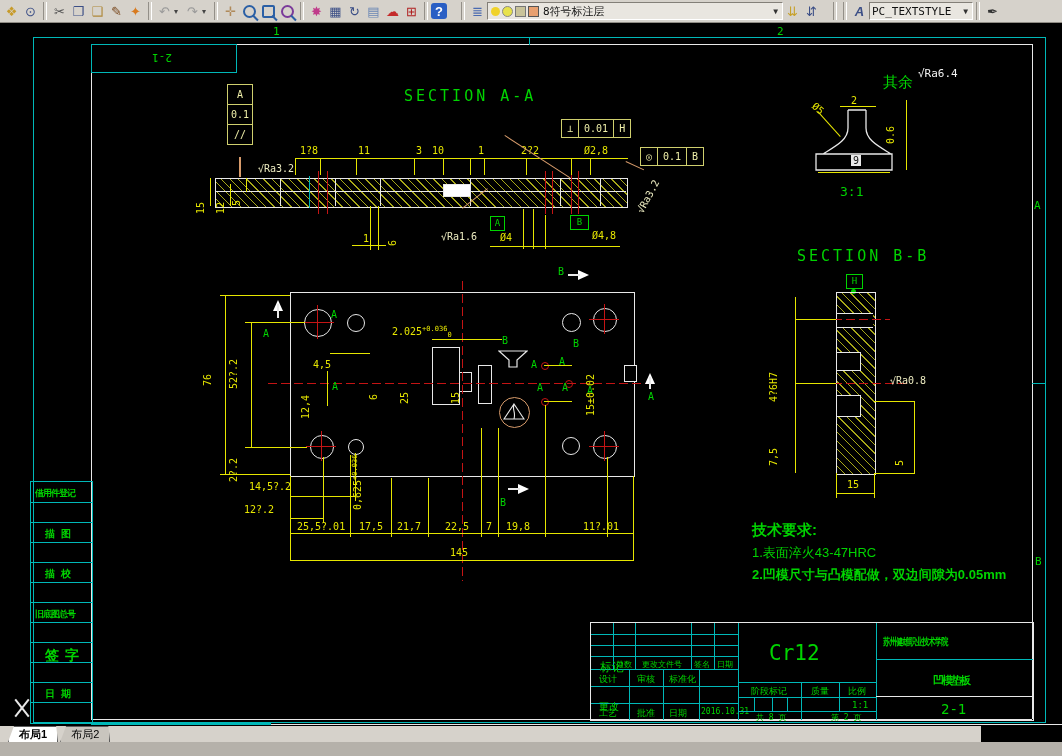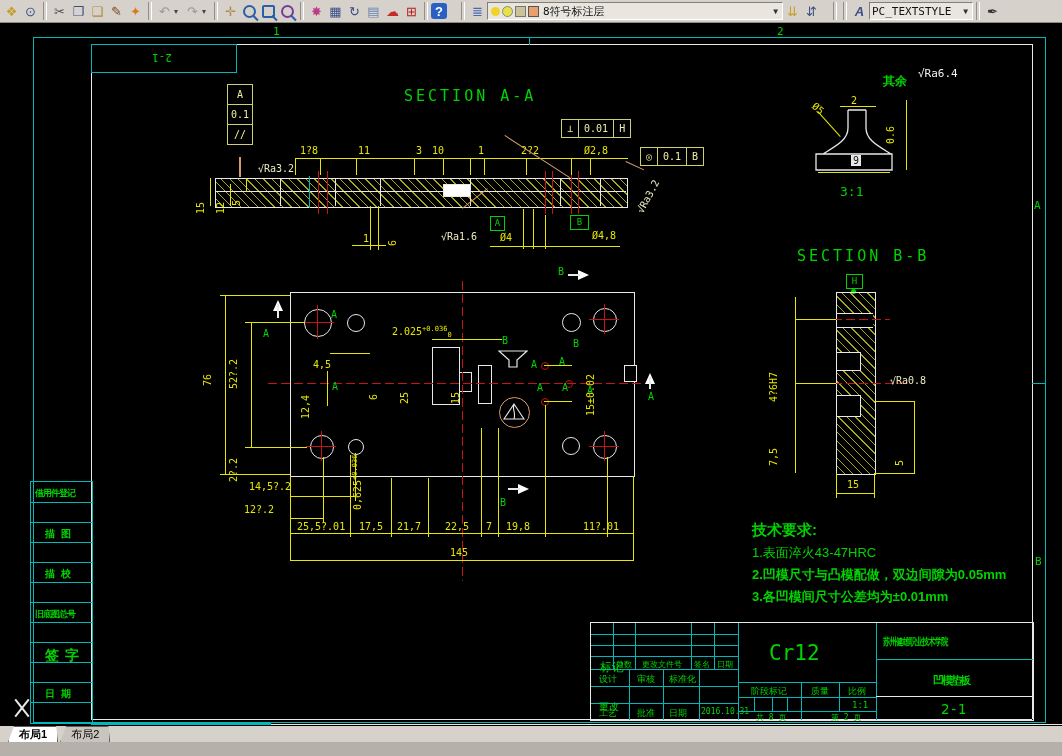--- a/index.html
+++ b/index.html
@@ -42,21 +42,21 @@
   .caret{font-size:8px;color:#444;width:9px;flex:0 0 auto}
   .combo{height:18px;background:#e9e6e0;border:1px solid;border-color:#837f78 #fff #fff #837f78;
     display:flex;align-items:center;font:11px "DejaVu Sans Mono",monospace;color:#111;
     padding:0 2px;box-sizing:border-box;flex:0 0 auto}
   .combo .dd{margin-left:auto;font-size:8px;color:#333;padding:0 2px}
   .mag{width:9px;height:9px;border:2px solid #2a5fa5;border-radius:50%;position:relative}
   .mag::after{content:"";position:absolute;width:7px;height:2px;background:#2a5fa5;
     transform:rotate(45deg);right:-5px;bottom:-3px}
   .sw{width:9px;height:9px;flex:0 0 auto;margin:0 1px}
   
-  .tabbar{position:absolute;left:0;top:726px;width:1062px;height:16px;background:#d6d2cb;display:flex;align-items:flex-end}
+  .tabbar{position:absolute;left:0;top:726px;width:981px;height:16px;background:#d6d2cb;display:flex;align-items:flex-end}
   .tab{height:15px;padding:0 10px;font:11px "Liberation Sans",sans-serif;color:#000;
     border:1px solid #5c5c5c;border-bottom:none;background:#c9c5be;display:flex;align-items:center;
     clip-path:polygon(6px 0,calc(100% - 2px) 0,100% 100%,0 100%);margin-right:2px}
   .tab.active{background:#fff;font-weight:bold}
   .botstrip{position:absolute;left:0;top:742px;width:1062px;height:14px;background:#b5b1aa}
 </style>
 </head>
 <body>
 
 <div class="tbar">
@@ -211,21 +211,21 @@
   <div class="datum" style="left:490px;top:193px"><span>A</span></div>
   <div class="datum" style="left:570px;top:192px;width:17px"><span>B</span></div>
   <div class="dim" style="left:500px;top:209px">Ø4</div>
   <div class="dim" style="left:592px;top:207px">Ø4,8</div>
   <div class="ln y" style="left:490px;top:223px;width:130px;height:1px"></div>
   <div class="ln y" style="left:523px;top:186px;width:1px;height:40px"></div>
   <div class="ln y" style="left:533px;top:186px;width:1px;height:40px"></div>
   <div class="ln y" style="left:545px;top:192px;width:1px;height:34px"></div>
   <div class="sf" style="left:630px;top:168px;transform:rotate(-62deg)">√Ra3.2</div>
 
-  <div class="grn" style="left:883px;top:50px;font-size:12px;font-weight:bold">其余</div>
+  <div class="grn" style="left:883px;top:50px;font-size:15px;font-weight:normal">其余</div>
   <div class="sf" style="left:918px;top:44px;font-size:11px;color:#f2f2f2">√Ra6.4</div>
   <svg class="abs" style="left:808px;top:69px" width="95" height="85" viewBox="0 0 95 85">
     <path d="M40,18 H58 M40,18 V36 C40,48 28,54 15,62 M58,18 V36 C58,48 70,54 83,62 M8,62 H84 V78 H8 Z" fill="none" stroke="#e8e8e8" stroke-width="1.3"></path>
   </svg>
   <div class="dim" style="left:851px;top:72px">2</div>
   <div class="ln y" style="left:840px;top:83px;width:36px;height:1px"></div>
   <div class="dim" style="left:812px;top:80px;transform:rotate(40deg)">Ø5</div>
   <div class="ln y" style="left:818px;top:88px;width:34px;height:1px;transform:rotate(48deg);transform-origin:left top"></div>
   <div class="dim vdim" style="left:896px;top:110px">0.6</div>
   <div class="ln y" style="left:906px;top:77px;width:1px;height:70px"></div>
@@ -369,21 +369,20 @@
   <div class="dim" style="left:445px;top:498px">22,5</div>
   <div class="dim" style="left:486px;top:498px">7</div>
   <div class="dim" style="left:506px;top:498px">19,8</div>
   <div class="dim" style="left:583px;top:498px">11?.01</div>
   <div class="dim" style="left:450px;top:524px">145</div>
   <div class="ln y" style="left:290px;top:537px;width:343px;height:1px"></div>
 
   <div class="grn" style="left:752px;top:498px;font-size:15px;font-weight:bold;font-family:'Liberation Sans',sans-serif">技术要求:</div>
   <div class="grn" style="left:752px;top:521px;font-size:13px;font-weight:normal;font-family:'Liberation Sans',sans-serif">1.表面淬火43-47HRC</div>
   <div class="grn" style="left:752px;top:543px;font-size:13px;font-weight:bold;font-family:'Liberation Sans',sans-serif">2.凹模尺寸与凸模配做，双边间隙为0.05mm</div>
-  <div class="grn" style="left:752px;top:565px;font-size:13px;font-weight:bold;font-family:'Liberation Sans',sans-serif">3.各凹模间尺寸公差均为±0.01mm</div>
 
   <div class="abs" style="left:590px;top:599px;width:442px;height:97px;border:1px solid #e8e8e8">
 
     <div class="ln c" style="left:147px;top:0;width:1px;height:97px"></div>
     <div class="ln c" style="left:285px;top:0;width:1px;height:97px"></div>
 
     <div class="ln c" style="left:0;top:11px;width:147px;height:1px"></div>
     <div class="ln c" style="left:0;top:22px;width:147px;height:1px"></div>
     <div class="ln c" style="left:0;top:33px;width:147px;height:1px"></div>
     <div class="ln c" style="left:0;top:46px;width:147px;height:1px"></div>

